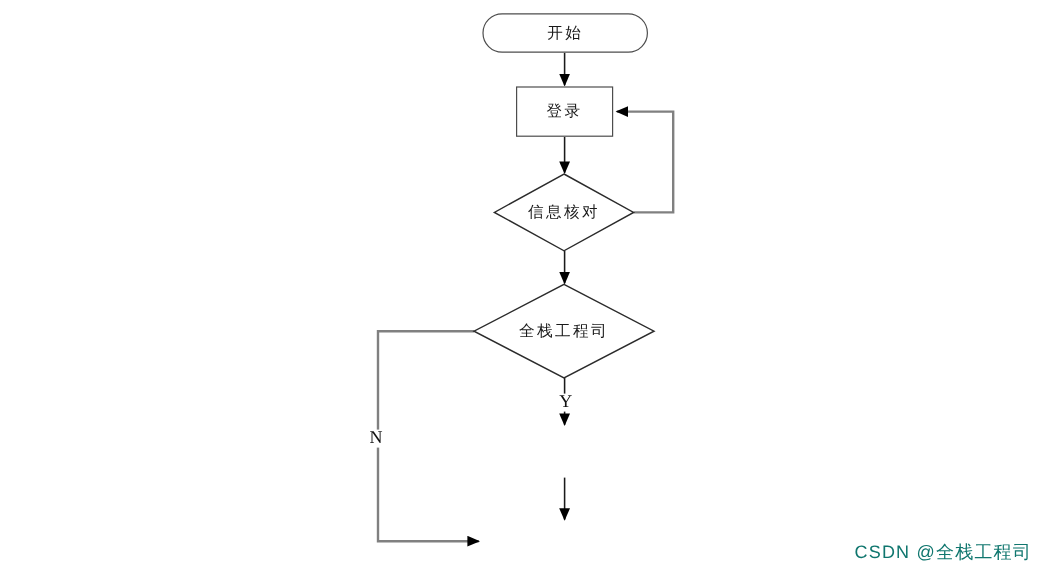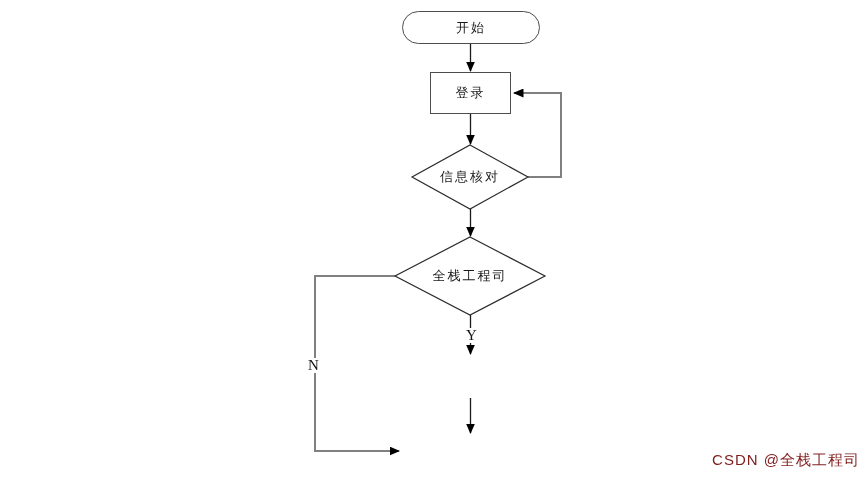--- a/index.html
+++ b/index.html
@@ -47,21 +47,21 @@
     color: #111111;
     background: #ffffff;
     padding: 0 2px;
     line-height: 1;
   }
   .watermark {
     position: absolute;
     right: 4px;
     bottom: 7px;
     font-size: 15px;
-    color: #7f1d1d;
+    color: #0f766e;
     letter-spacing: 1px;
     white-space: nowrap;
   }
 </style>
 </head>
 <body>
 
 <div class="canvas">
 
   <svg class="edges" width="864" height="477" viewBox="0 0 864 477" xmlns="http://www.w3.org/2000/svg">

